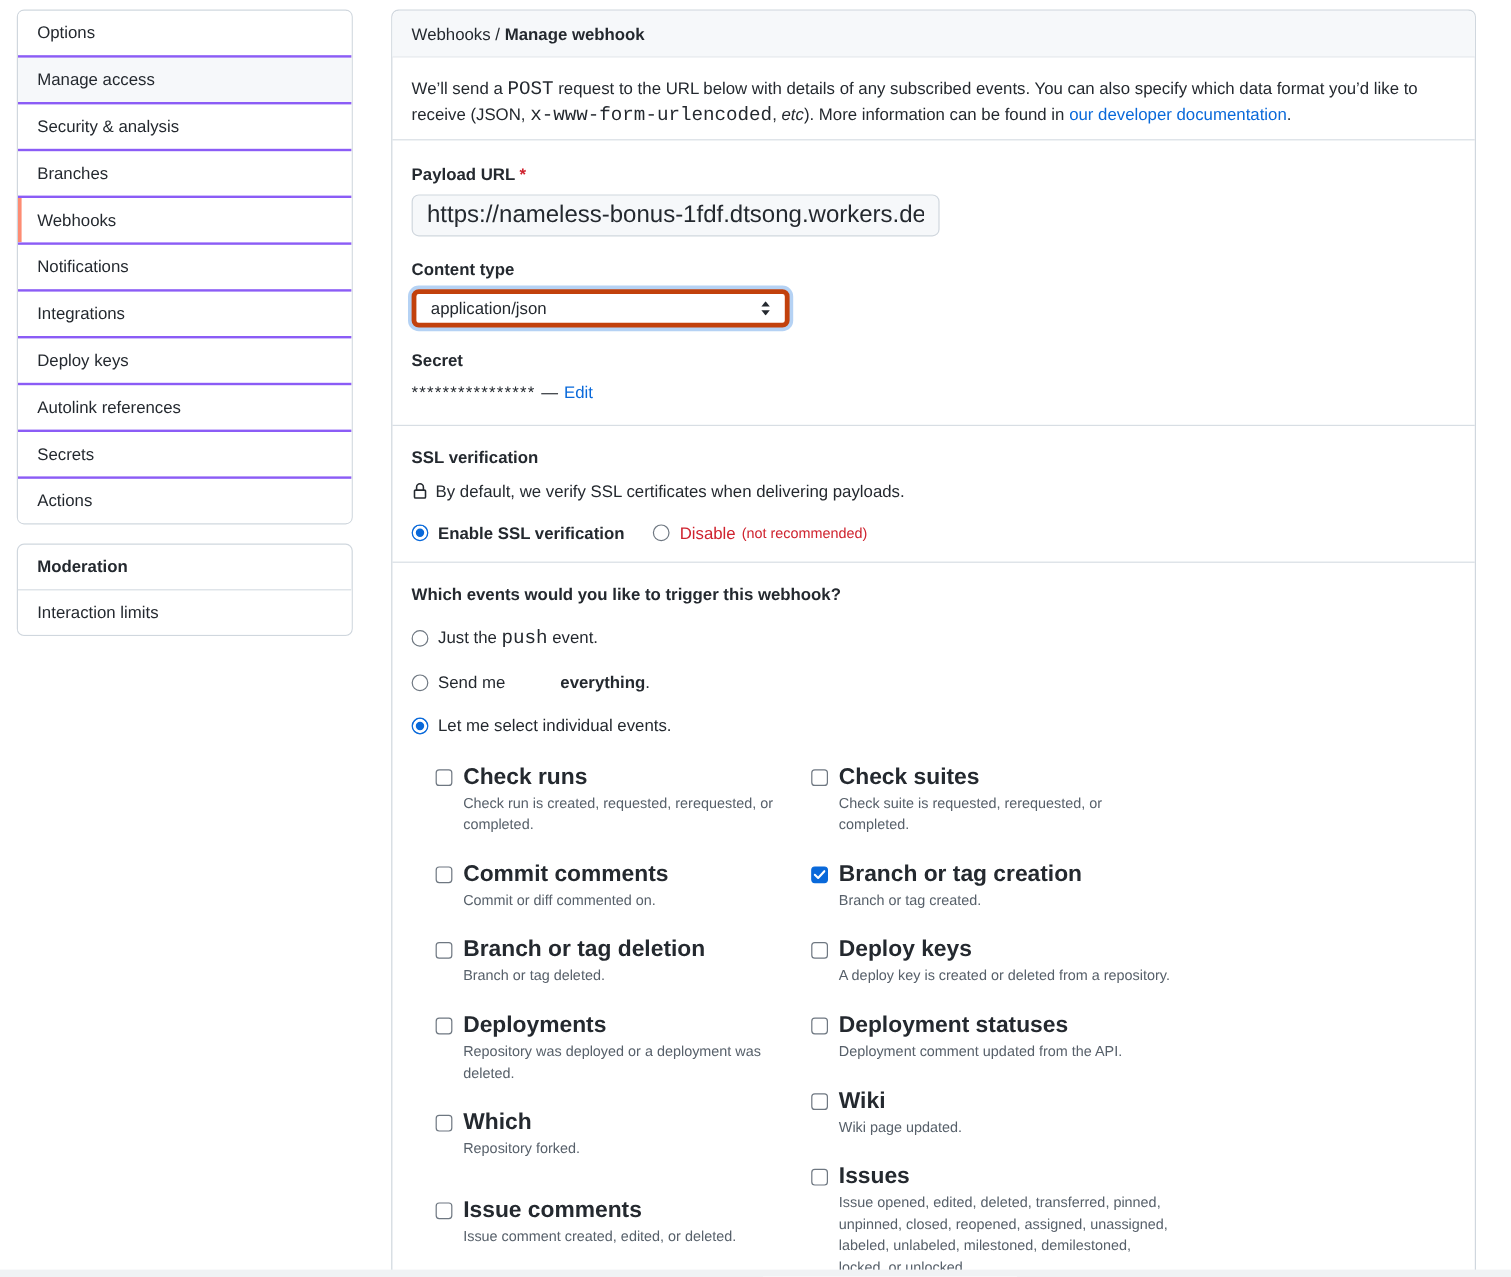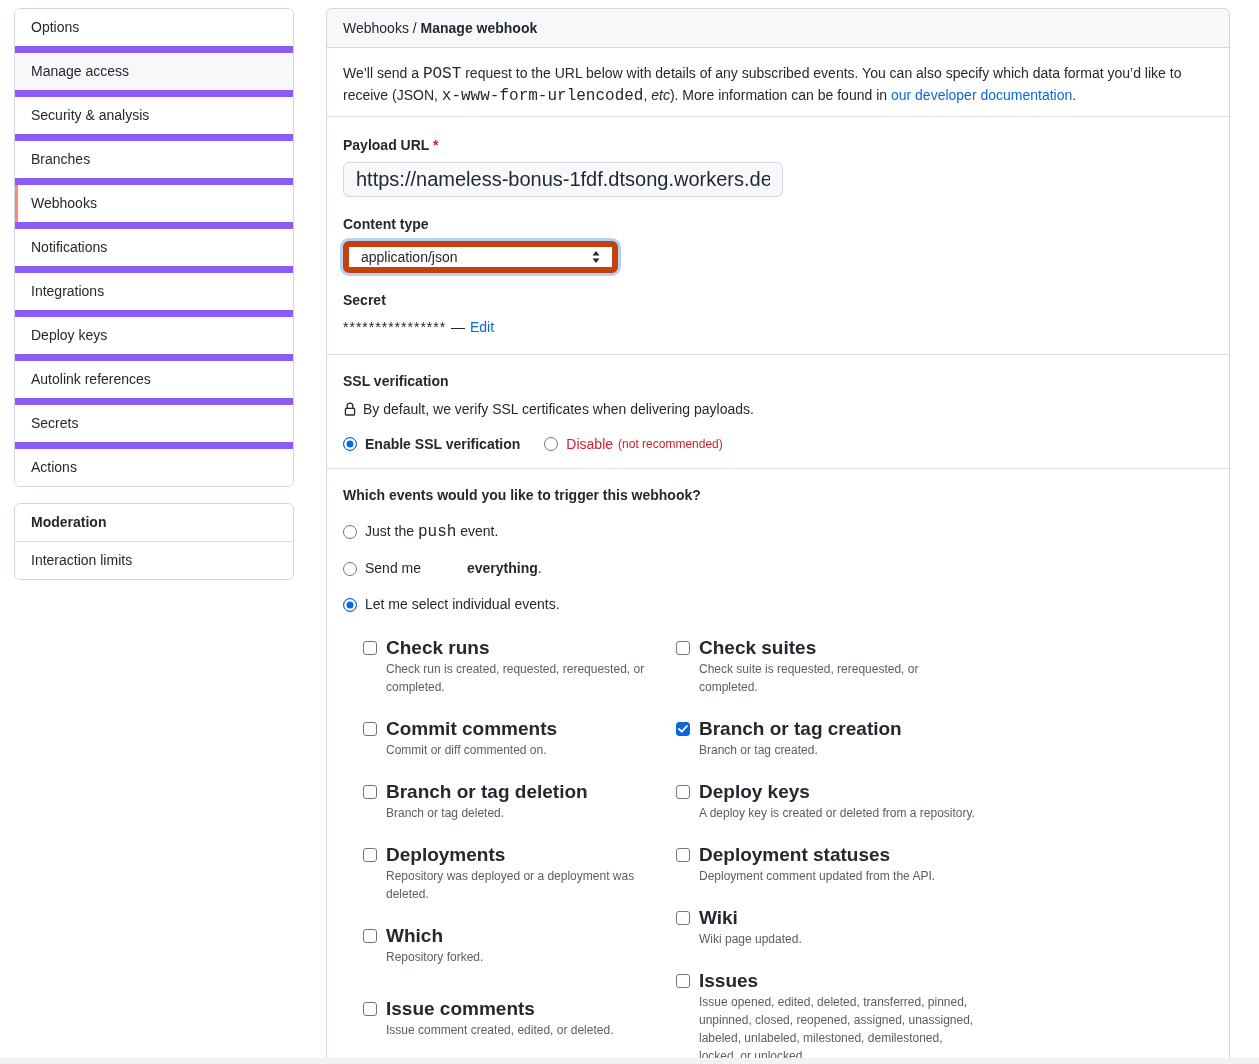--- a/index.html
+++ b/index.html
@@ -15,21 +15,21 @@
   .layout { display: flex; align-items: flex-start; padding: 8px 29px 0 14px; gap: 32px; }
 
   
   .sidebar { width: 280px; flex: none; }
   .side-box {
     border: 1px solid #d0d7de; border-radius: 6px; background: #fff; overflow: hidden;
   }
   .side-box + .side-box { margin-top: 16px; }
   .nav-item {
     display: block; padding: 8px 16px; line-height: 21px; color: #24292f;
-    border-top: 7px solid #8b5cf6; cursor: pointer; background: #fff;
+    border-top: 2px solid #8b5cf6; cursor: pointer; background: #fff;
   }
   .nav-item:first-child { border-top: 0; }
   .nav-item.hovered { background: #f6f8fa; }
   .nav-item.active { box-shadow: inset 3px 0 0 #fd8c73; }
   .nav-header { display: block; padding: 8px 16px; line-height: 21px; font-weight: 700; }
 
   
   .main { width: 904px; flex: none; border: 1px solid #d0d7de; border-radius: 6px; background: #fff; min-height: 1100px; }
   .main-header {
     background: #f6f8fa; border-bottom: 1px solid #d0d7de;
@@ -50,23 +50,23 @@
   
   .field-label { display: block; font-weight: 700; line-height: 21px; margin-top: 2px; }
   .required-mark { color: #cf222e; font-weight: 700; }
   .text-input {
     display: block; width: 440px; margin-top: 6px; padding: 5px 12px;
     font-family: "Liberation Sans", "DejaVu Sans", sans-serif; font-size: 20px; line-height: 20px;
     color: #24292f; background: #f6f8fa; border: 1px solid #d0d7de; border-radius: 6px; outline: none;
   }
   .field-gap { margin-top: 17px; }
   .select-control {
-    width: 275px; margin-top: 6px; padding: 5px 12px; height: 32px;
+    width: 315px; margin-top: 6px; padding: 5px 12px; height: 32px;
     display: flex; align-items: center; justify-content: space-between;
-    background: #fff; border: 6px solid #c2410c; border-radius: 6px;
+    background: #fff; border: 4px solid #c2410c; border-radius: 6px;
     box-shadow: 0 0 0 3px rgba(9,105,218,0.3); cursor: pointer;
   }
   .secret-row { margin-top: 6px; line-height: 21px; letter-spacing: 1px; }
   .secret-row .sep { letter-spacing: 0; color: #24292f; }
   .secret-row a { letter-spacing: 0; }
 
   
   .ssl-title { font-weight: 700; line-height: 21px; }
   .ssl-note { display: flex; align-items: center; gap: 6px; margin-top: 7px; line-height: 21px; color: #24292f; }
   .radio-row { display: flex; align-items: center; margin-top: 16px; }

